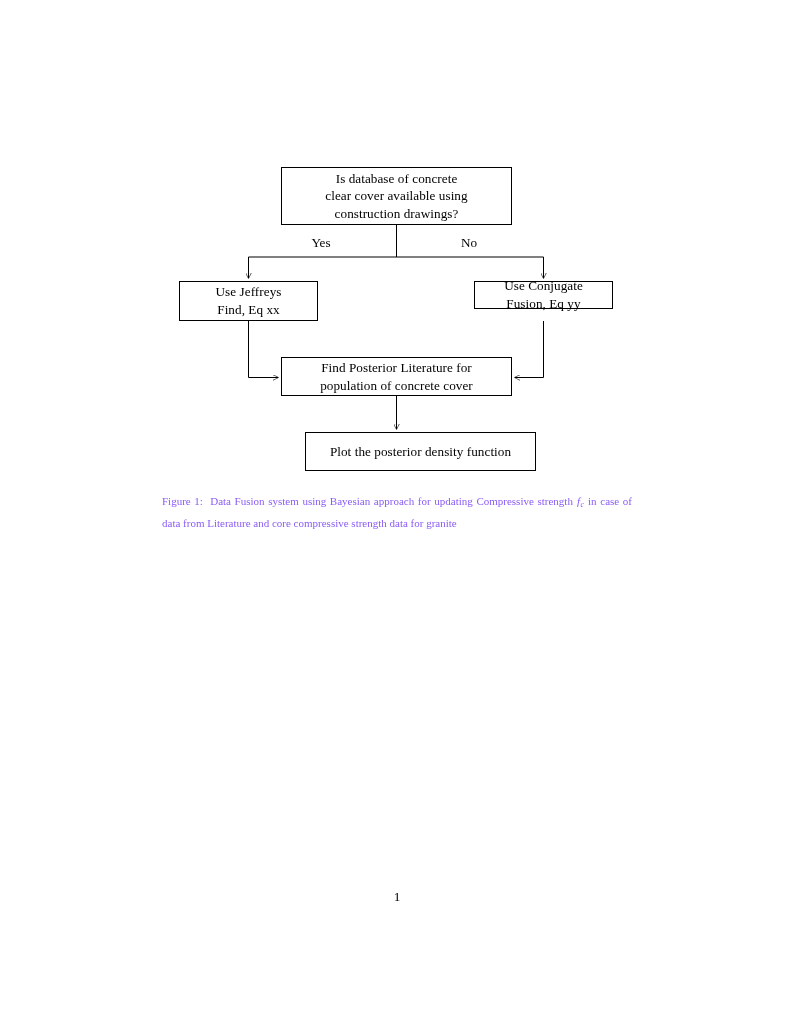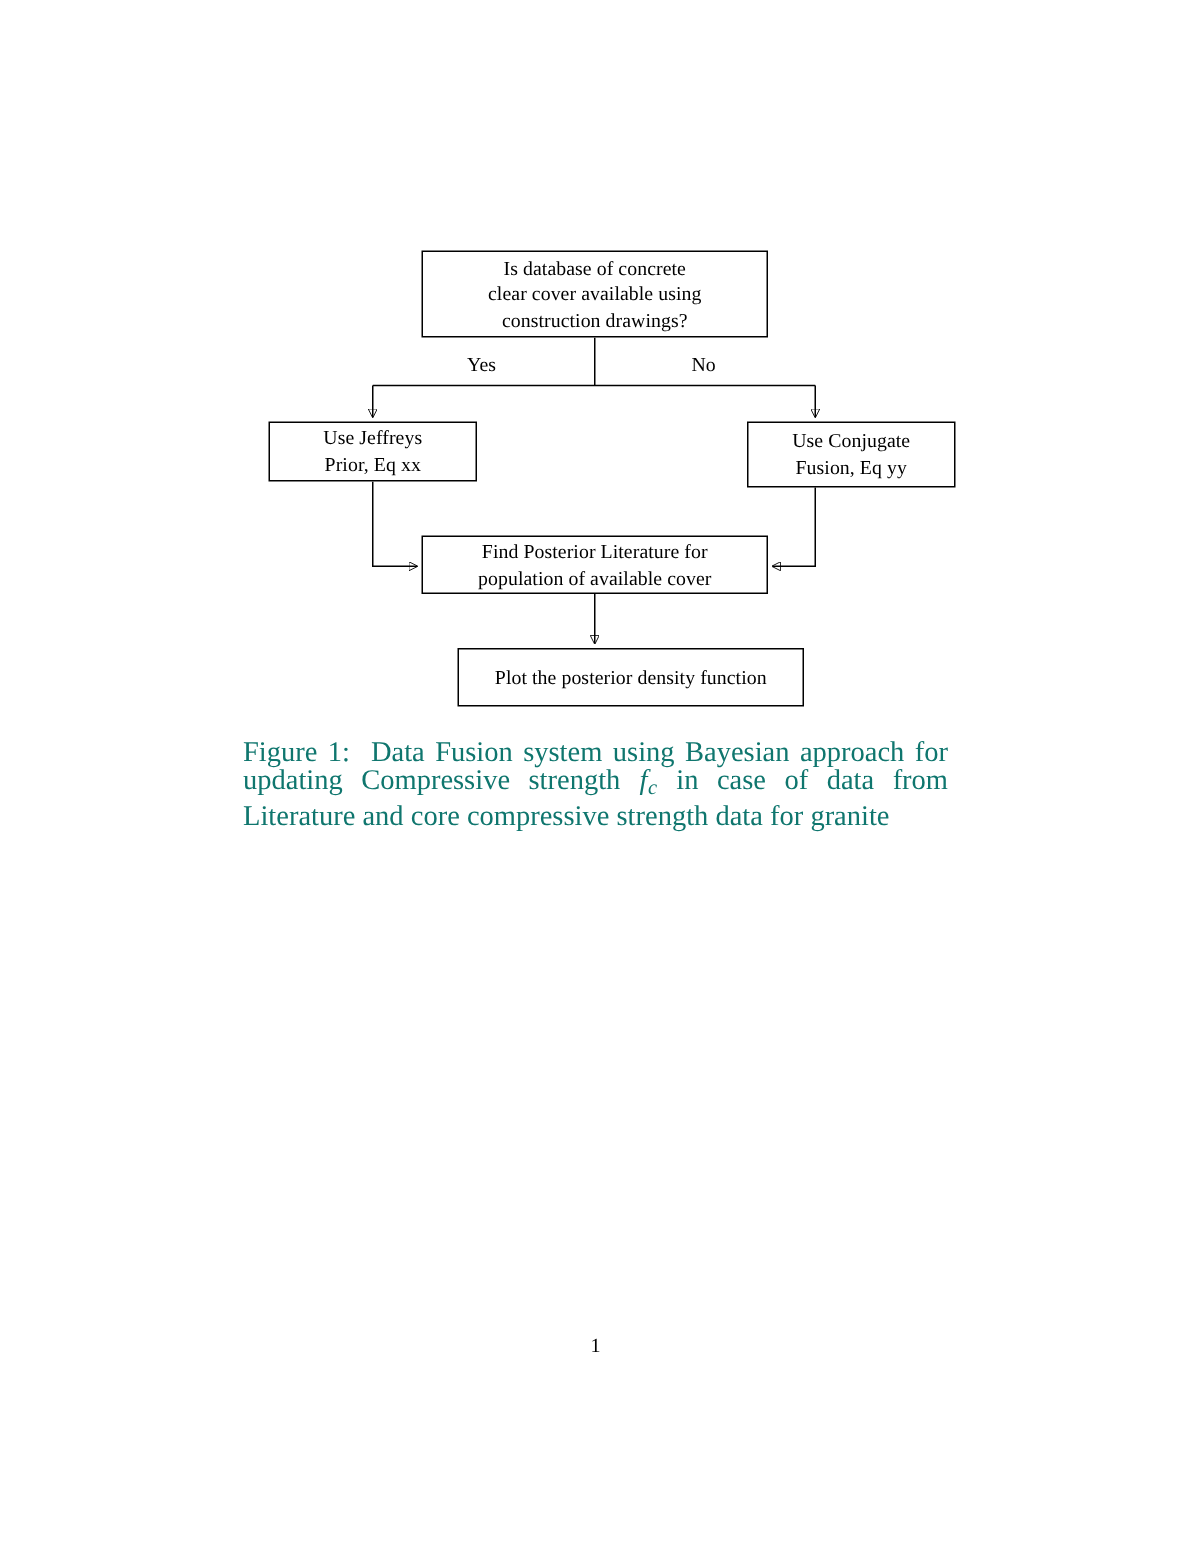--- a/index.html
+++ b/index.html
@@ -45,21 +45,21 @@
     text-align: center;
     font-size: 13.2px;
     line-height: 17.6px;
     letter-spacing: 0.05px;
     white-space: nowrap;
   }
   .node .line { display: block; }
 
   #node-decision { left: 281px; top: 167px; width: 231px; height: 58px; }
   #node-jeffreys { left: 179px; top: 281px; width: 139px; height: 40px; }
-  #node-conjugate { left: 498px; top: 281px; width: 139px; height: 44px; }
+  #node-conjugate { left: 474px; top: 281px; width: 139px; height: 28px; }
   #node-posterior { left: 281px; top: 357px; width: 231px; height: 39px; }
   #node-plot      { left: 281px; top: 432px; width: 231px; height: 39px; margin-left: 24px; }
 
   
   .branch-label {
     position: absolute;
     font-size: 13.2px;
     line-height: 16px;
     text-align: center;
     white-space: nowrap;
@@ -81,25 +81,25 @@
     stroke-width: 1;
     fill: none;
   }
 
   
   #caption {
     position: absolute;
     left: 162px;
     top: 492px;
     width: 470px;
-    font-size: 19px;
+    font-size: 11px;
     line-height: 19.4px;
     text-align: justify;
     text-justify: inter-word;
-    color: #0f766e;
+    color: #8b5cf6;
   }
   #caption .mathvar {
     font-style: italic;
     font-family: "Liberation Serif", "DejaVu Serif", serif;
     padding: 0 0.5px;
   }
   #caption .mathvar sub {
     font-style: italic;
     font-size: 0.72em;
     vertical-align: -0.22em;
@@ -150,31 +150,31 @@
       <span class="line">Is database of concrete</span>
       <span class="line">clear cover available using</span>
       <span class="line">construction drawings?</span>
     </div>
 
     <div class="branch-label" id="label-yes">Yes</div>
     <div class="branch-label" id="label-no">No</div>
 
     <div class="node" id="node-jeffreys">
       <span class="line">Use Jeffreys</span>
-      <span class="line">Prior, Eq xx</span>
+      <span class="line">Find, Eq xx</span>
     </div>
 
     <div class="node" id="node-conjugate">
       <span class="line">Use Conjugate</span>
       <span class="line">Fusion, Eq yy</span>
     </div>
 
     <div class="node" id="node-posterior">
       <span class="line">Find Posterior Literature for</span>
-      <span class="line">population of available cover</span>
+      <span class="line">population of concrete cover</span>
     </div>
 
     <div class="node" id="node-plot">
       <span class="line">Plot the posterior density function</span>
     </div>
 
   </div>
 
   <div id="caption"><span>Figure 1:</span><span>&nbsp; </span><span>Data Fusion system using Bayesian approach for updating Compressive strength</span><span> </span><span class="mathvar"><span>f</span><sub>c</sub></span><span> </span><span>in case of data from Literature and core compressive strength data for granite</span></div>
 

